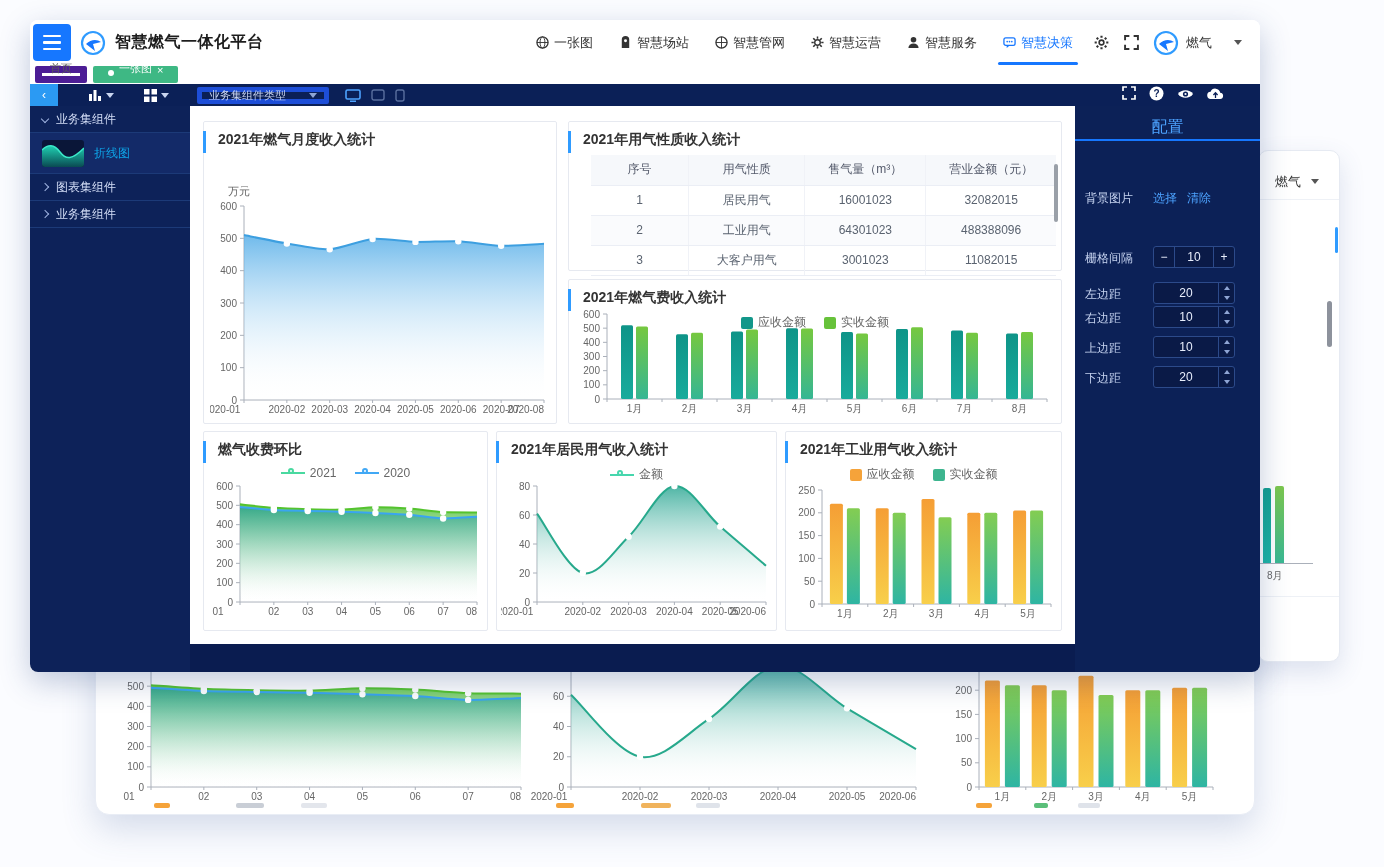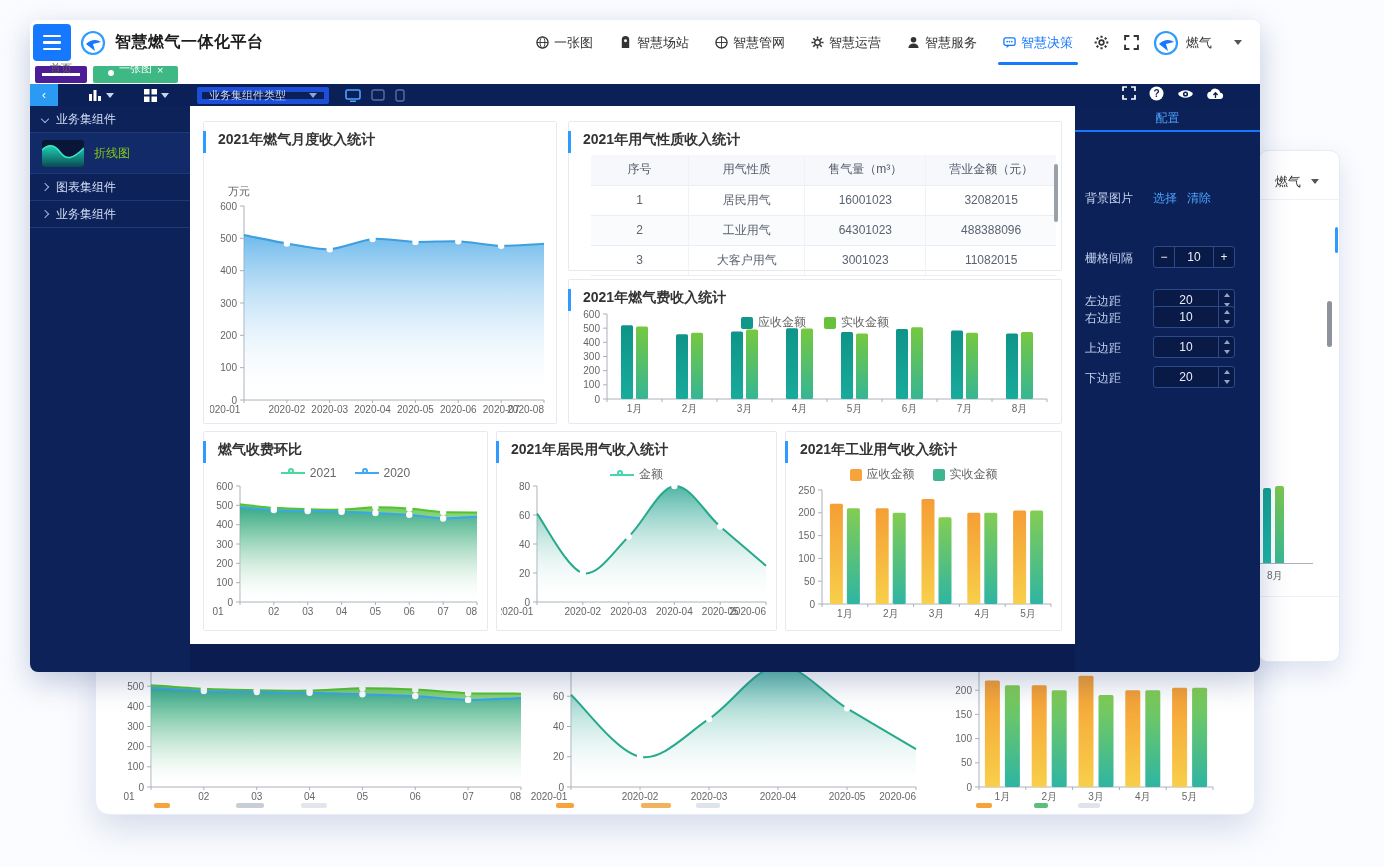--- a/index.html
+++ b/index.html
@@ -68,21 +68,21 @@
   
   #sidebar { left:0; top:86px; width:160px; height:566px; background:#0d2259; }
   .sb-group { height:27px; display:flex; align-items:center; gap:8px; padding-left:12px;
     font-size:12px; color:#d3ddf6; border-bottom:1px solid #1c3a78; cursor:pointer; }
   .sb-arrow { width:6px; height:6px; border-right:1.5px solid #9fb3e0; border-bottom:1.5px solid #9fb3e0; display:inline-block; }
   .sb-arrow.down { transform:rotate(45deg); }
   .sb-arrow.right { transform:rotate(-45deg); }
   .sb-item { height:41px; display:flex; align-items:center; gap:10px; padding-left:12px;
     background:#132a68; border-bottom:1px solid #1c3a78; cursor:pointer; }
   .sb-item .thumb { width:42px; height:27px; border-radius:3px; background:#0a1638; overflow:hidden; }
-  .sb-item span { font-size:12px; color:#84cc16; }
+  .sb-item span { font-size:12px; color:#0ea5e9; }
 
   #canvas { left:160px; top:86px; width:885px; height:566px; background:#0a1c50; }
   #modal { left:0; top:0; width:885px; height:538px; background:#fff; }
 
   
   .card { position:absolute; background:#fff; border:1px solid #e6e9f0; border-radius:2px; }
   .card .accent { position:absolute; left:-1px; top:9px; width:3px; height:22px; background:#2f9bff; }
   .card .c-title { position:absolute; left:14px; top:9px; font-size:14px; font-weight:bold; color:#333; }
   .legend-row { position:absolute; display:flex; align-items:center; justify-content:center; gap:18px; width:100%; }
   .lg { display:flex; align-items:center; gap:5px; font-size:12px; color:#666; cursor:pointer; }
@@ -100,21 +100,21 @@
   table.dt th, table.dt td { border-bottom:1px solid #ebeef5; text-align:center; font-size:12px;
     color:#5a6370; height:30px; font-weight:normal; }
   table.dt th { background:#f6f8fb; color:#53596a; }
   table.dt td + td, table.dt th + th { border-left:1px solid #f0f2f7; }
   table.dt tr.alt td { background:#fafbfd; }
   .tbl-scroll { position:absolute; right:3px; top:42px; width:4px; height:58px; background:#9aa0a8; border-radius:2px; }
 
   
   #cfg { left:1045px; top:86px; width:185px; height:566px; background:#0c2157; }
   #cfg .p-title { height:26px; display:flex; align-items:center; justify-content:center;
-    font-size:12px; color:#4da3ff; border-bottom:2px solid #1677ff; cursor:pointer; }
+    font-size:16px; color:#4da3ff; border-bottom:2px solid #1677ff; cursor:pointer;margin-top:9px; }
   .f-row { position:absolute; left:0; width:185px; height:24px;margin-top:40px; }
   .f-row .lab { position:absolute; left:10px; top:4px; font-size:12px; color:#c5d2ef; }
   .f-links { position:absolute; left:78px; top:4px; display:flex; gap:10px; }
   .f-links span { font-size:12px; color:#4da3ff; cursor:pointer; }
   .swatch { position:absolute; left:78px; top:0; width:24px; height:24px; background:#fff;
     border:2px solid #3a5a9f; border-radius:4px; cursor:pointer; }
   .stepper { position:absolute; left:78px; top:0; width:82px; height:22px; display:flex;
     border:1px solid #2c4a8a; border-radius:3px; background:#0a1a47; color:#e8eefc; font-size:12px; }
   .stepper .sbtn { width:20px; display:flex; align-items:center; justify-content:center; cursor:pointer; }
   .stepper .sval { flex:1; display:flex; align-items:center; justify-content:center; border-left:1px solid #2c4a8a; border-right:1px solid #2c4a8a; }
@@ -893,21 +893,21 @@
 
     <div class="f-row" style="top:100px;text-align:right;">
       <span class="lab">栅格间隔</span>
       <div class="stepper">
         <div class="sbtn">−</div>
         <div class="sval">10</div>
         <div class="sbtn">+</div>
       </div>
     </div>
 
-    <div class="f-row" style="top:143px;">
+    <div class="f-row" style="top:136px;">
       <span class="lab">左边距</span>
       <div class="numin">
         <div class="nval">20</div>
         <div class="spin">
             <div>
               <span class="tri-up"></span>
             </div>
             <div>
               <span class="tri-dn"></span>
             </div>

